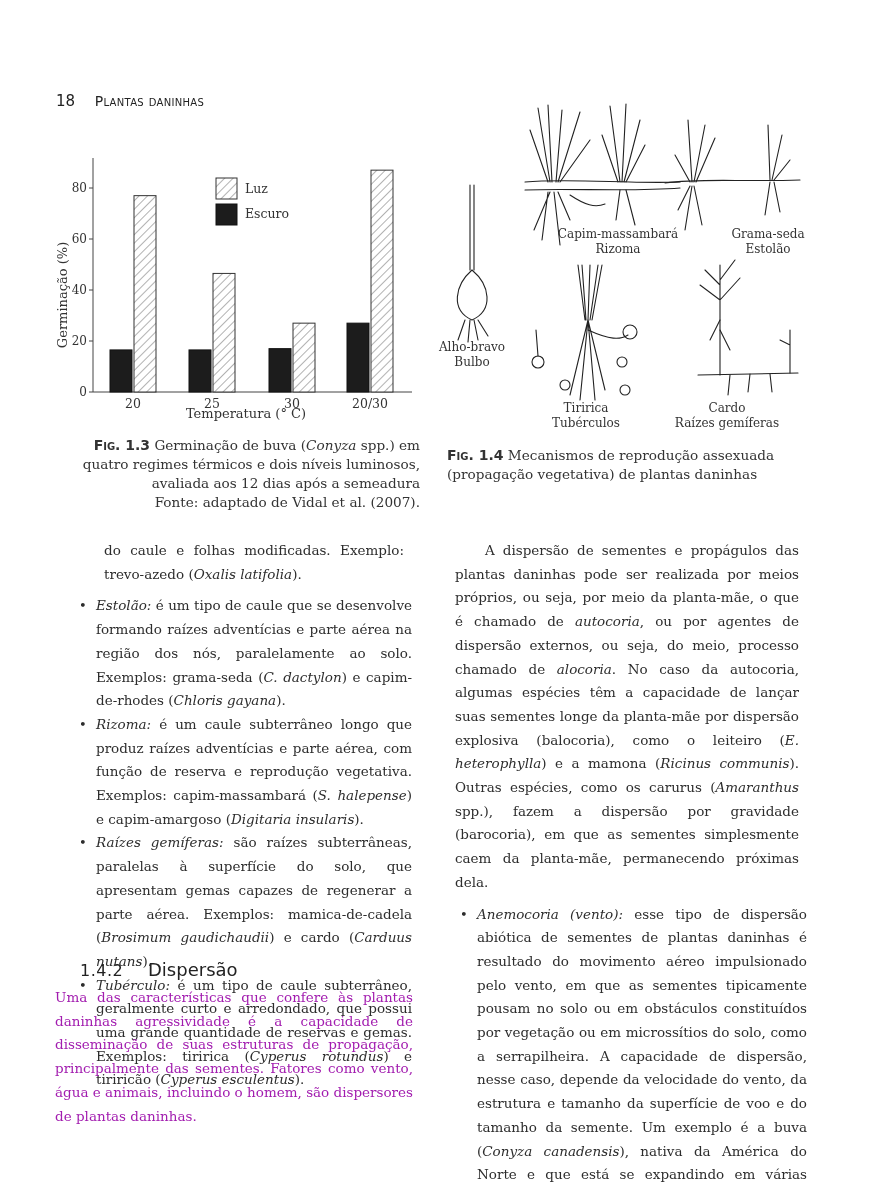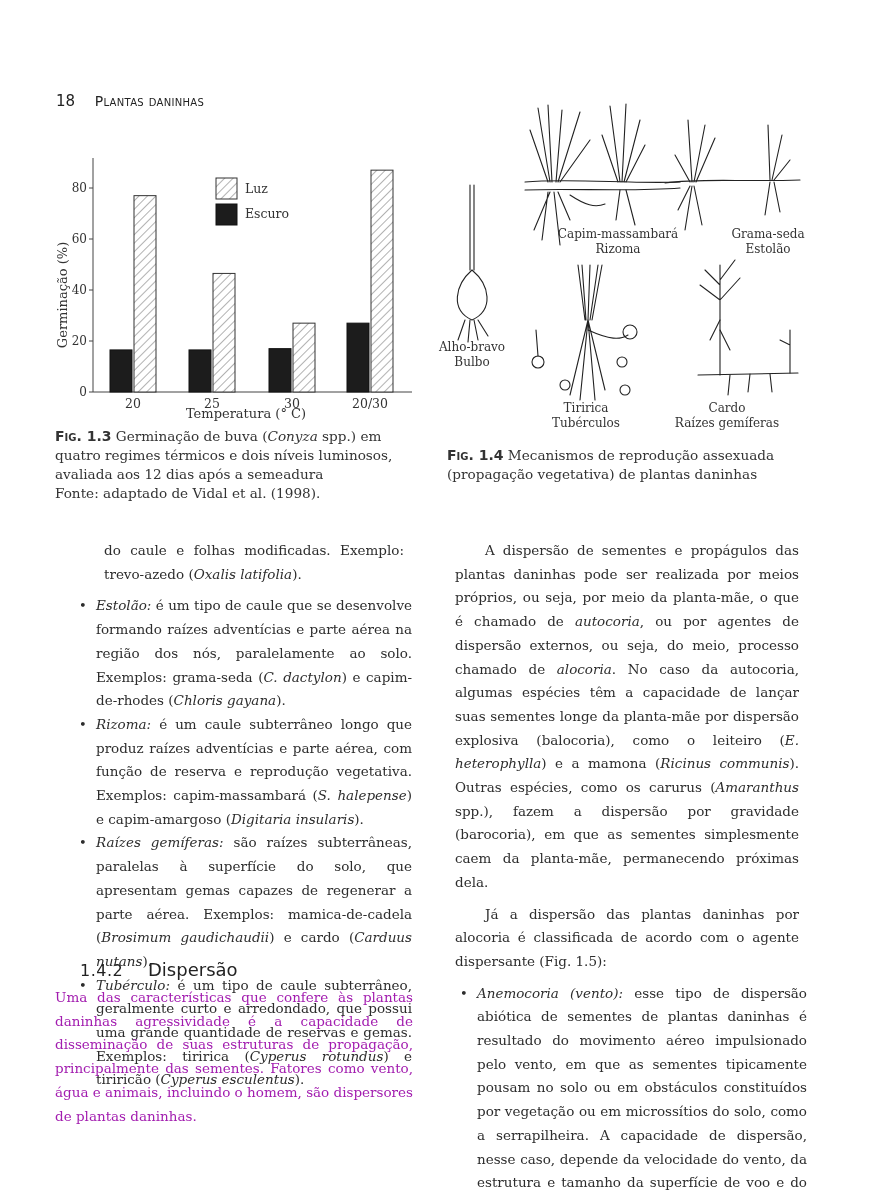--- a/index.html
+++ b/index.html
@@ -8,21 +8,21 @@
   .running-head { position: absolute; left: 56px; top: 53px; font-family: "DejaVu Sans", "Liberation Sans", sans-serif;
                   font-size: 15px; color: #222; margin-top: 39px; }
   .running-head .pnum { display: inline-block; width: 34px; }
   .running-head .title { font-variant: small-caps; letter-spacing: 0.3px; font-size: 14px; }
 
   #chart { position: absolute; left: 40px; top: 150px; width: 380px; height: 285px; }
   #chart text { font-family: "DejaVu Serif", "Liberation Serif", serif; fill: #333; }
 
   .caption { position: absolute; font-size: 13.6px; line-height: 19px; color: #333; }
   .caption .fig { font-family: "DejaVu Sans", "Liberation Sans", sans-serif; font-weight: bold; font-variant: small-caps; font-size: 14px; }
-  #cap13 { left: 55px; top: 427px; width: 365px; }
+  #cap13 { left: 55px; top: 436px; width: 365px; text-align: right; }
   #cap14 { left: 447px; top: 446px; width: 380px; }
 
   #fig14 { position: absolute; left: 430px; top: 100px; width: 390px; height: 335px; }
   #fig14 text { font-family: "DejaVu Serif", "Liberation Serif", serif; font-size: 12px; fill: #333; }
 
   .col { position: absolute; font-size: 13.5px; line-height: 23.7px; color: #2d2d2d; text-align: justify; }
   #col-left { left: 96px; top: 531px; width: 316px; }
   #col-right { left: 447px; top: 531px; width: 360px; }
   .col p { margin: 8px; }
   .col em { font-style: italic; }
@@ -86,21 +86,21 @@
       <text x="205" y="43" font-size="12.5">Luz</text>
       <rect x="176" y="54" width="21" height="21" fill="#1c1c1c" stroke="#111"></rect>
       <text x="205" y="68" font-size="12.5">Escuro</text>
     </g>
   <text id="y-label" transform="translate(27,145) rotate(-90)" text-anchor="middle" font-size="13" font-family="DejaVu Sans, sans-serif">Germinação (%)</text>
   <text id="x-label" x="206" y="268" text-anchor="middle" font-size="13">Temperatura (° C)</text>
 </svg>
 
 <div class="caption" id="cap13">
   <span class="fig">Fig. 1.3</span><span> Germinação de buva (</span><em>Conyza</em><span> spp.) em quatro regimes térmicos e dois níveis luminosos, avaliada aos 12 dias após a semeadura</span><br>
-  <span>Fonte: adaptado de Vidal et al. (1998).</span>
+  <span>Fonte: adaptado de Vidal et al. (2007).</span>
 </div>
 
 <svg id="fig14" viewBox="0 0 390 335">
   <g stroke="#222" fill="none" stroke-width="1.1" stroke-linecap="round">
 
     <g>
       <path d="M95,82 C140,78 200,84 250,82"></path>
       <path d="M95,90 C140,88 200,92 250,88"></path>
       <path d="M120,82 L108,8 M122,82 L118,5 M126,82 L132,10 M128,82 L150,12 M118,82 L100,30 M130,82 L160,40"></path>
       <path d="M190,82 L180,6 M192,82 L196,4 M194,82 L210,20 M188,82 L172,35 M196,82 L215,45"></path>
@@ -170,17 +170,16 @@
 
 <div class="section-head">
   <span class="num">1.4.2</span><span>Dispersão</span>
 </div>
 <div id="sec-body">
   <p>Uma das características que confere às plantas daninhas agressividade é a capacidade de disseminação de suas estruturas de propagação, principalmente das sementes. Fatores como vento, água e animais, incluindo o homem, são dispersores de plantas daninhas.</p>
 </div>
 
 <div class="col" id="col-right">
   <p class="indent"><span>A dispersão de sementes e propágulos das plantas daninhas pode ser realizada por meios próprios, ou seja, por meio da planta-mãe, o que é chamado de </span><em>autocoria</em><span>, ou por agentes de dispersão externos, ou seja, do meio, processo chamado de </span><em>alocoria</em><span>. No caso da autocoria, algumas espécies têm a capacidade de lançar suas sementes longe da planta-mãe por dispersão explosiva (balocoria), como o leiteiro (</span><em>E. heterophylla</em><span>) e a mamona (</span><em>Ricinus communis</em><span>). Outras espécies, como os carurus (</span><em>Amaranthus</em><span> spp.), fazem a dispersão por gravidade (barocoria), em que as sementes simplesmente caem da planta-mãe, permanecendo próximas dela.</span></p>
-  <p class="indent">Já a dispersão das plantas daninhas por alocoria é classificada de acordo com o agente dispersante (Fig. 1.5):</p>
   <ul class="bullets" id="right-bullets">
     <li><em>Anemocoria (vento):</em><span> esse tipo de dispersão abiótica de sementes de plantas daninhas é resultado do movimento aéreo impulsionado pelo vento, em que as sementes tipicamente pousam no solo ou em obstáculos constituídos por vegetação ou em microssítios do solo, como a serrapilheira. A capacidade de dispersão, nesse caso, depende da velocidade do vento, da estrutura e tamanho da superfície de voo e do tamanho da semente. Um exemplo é a buva (</span><em>Conyza canadensis</em><span>), nativa da América do Norte e que está se expandindo em várias partes do mundo devido ao seu potencial de dispersão espacial (Benvenuti, 2007). Além de</span></li>
   </ul>
 </div>
 
 </body></html>

